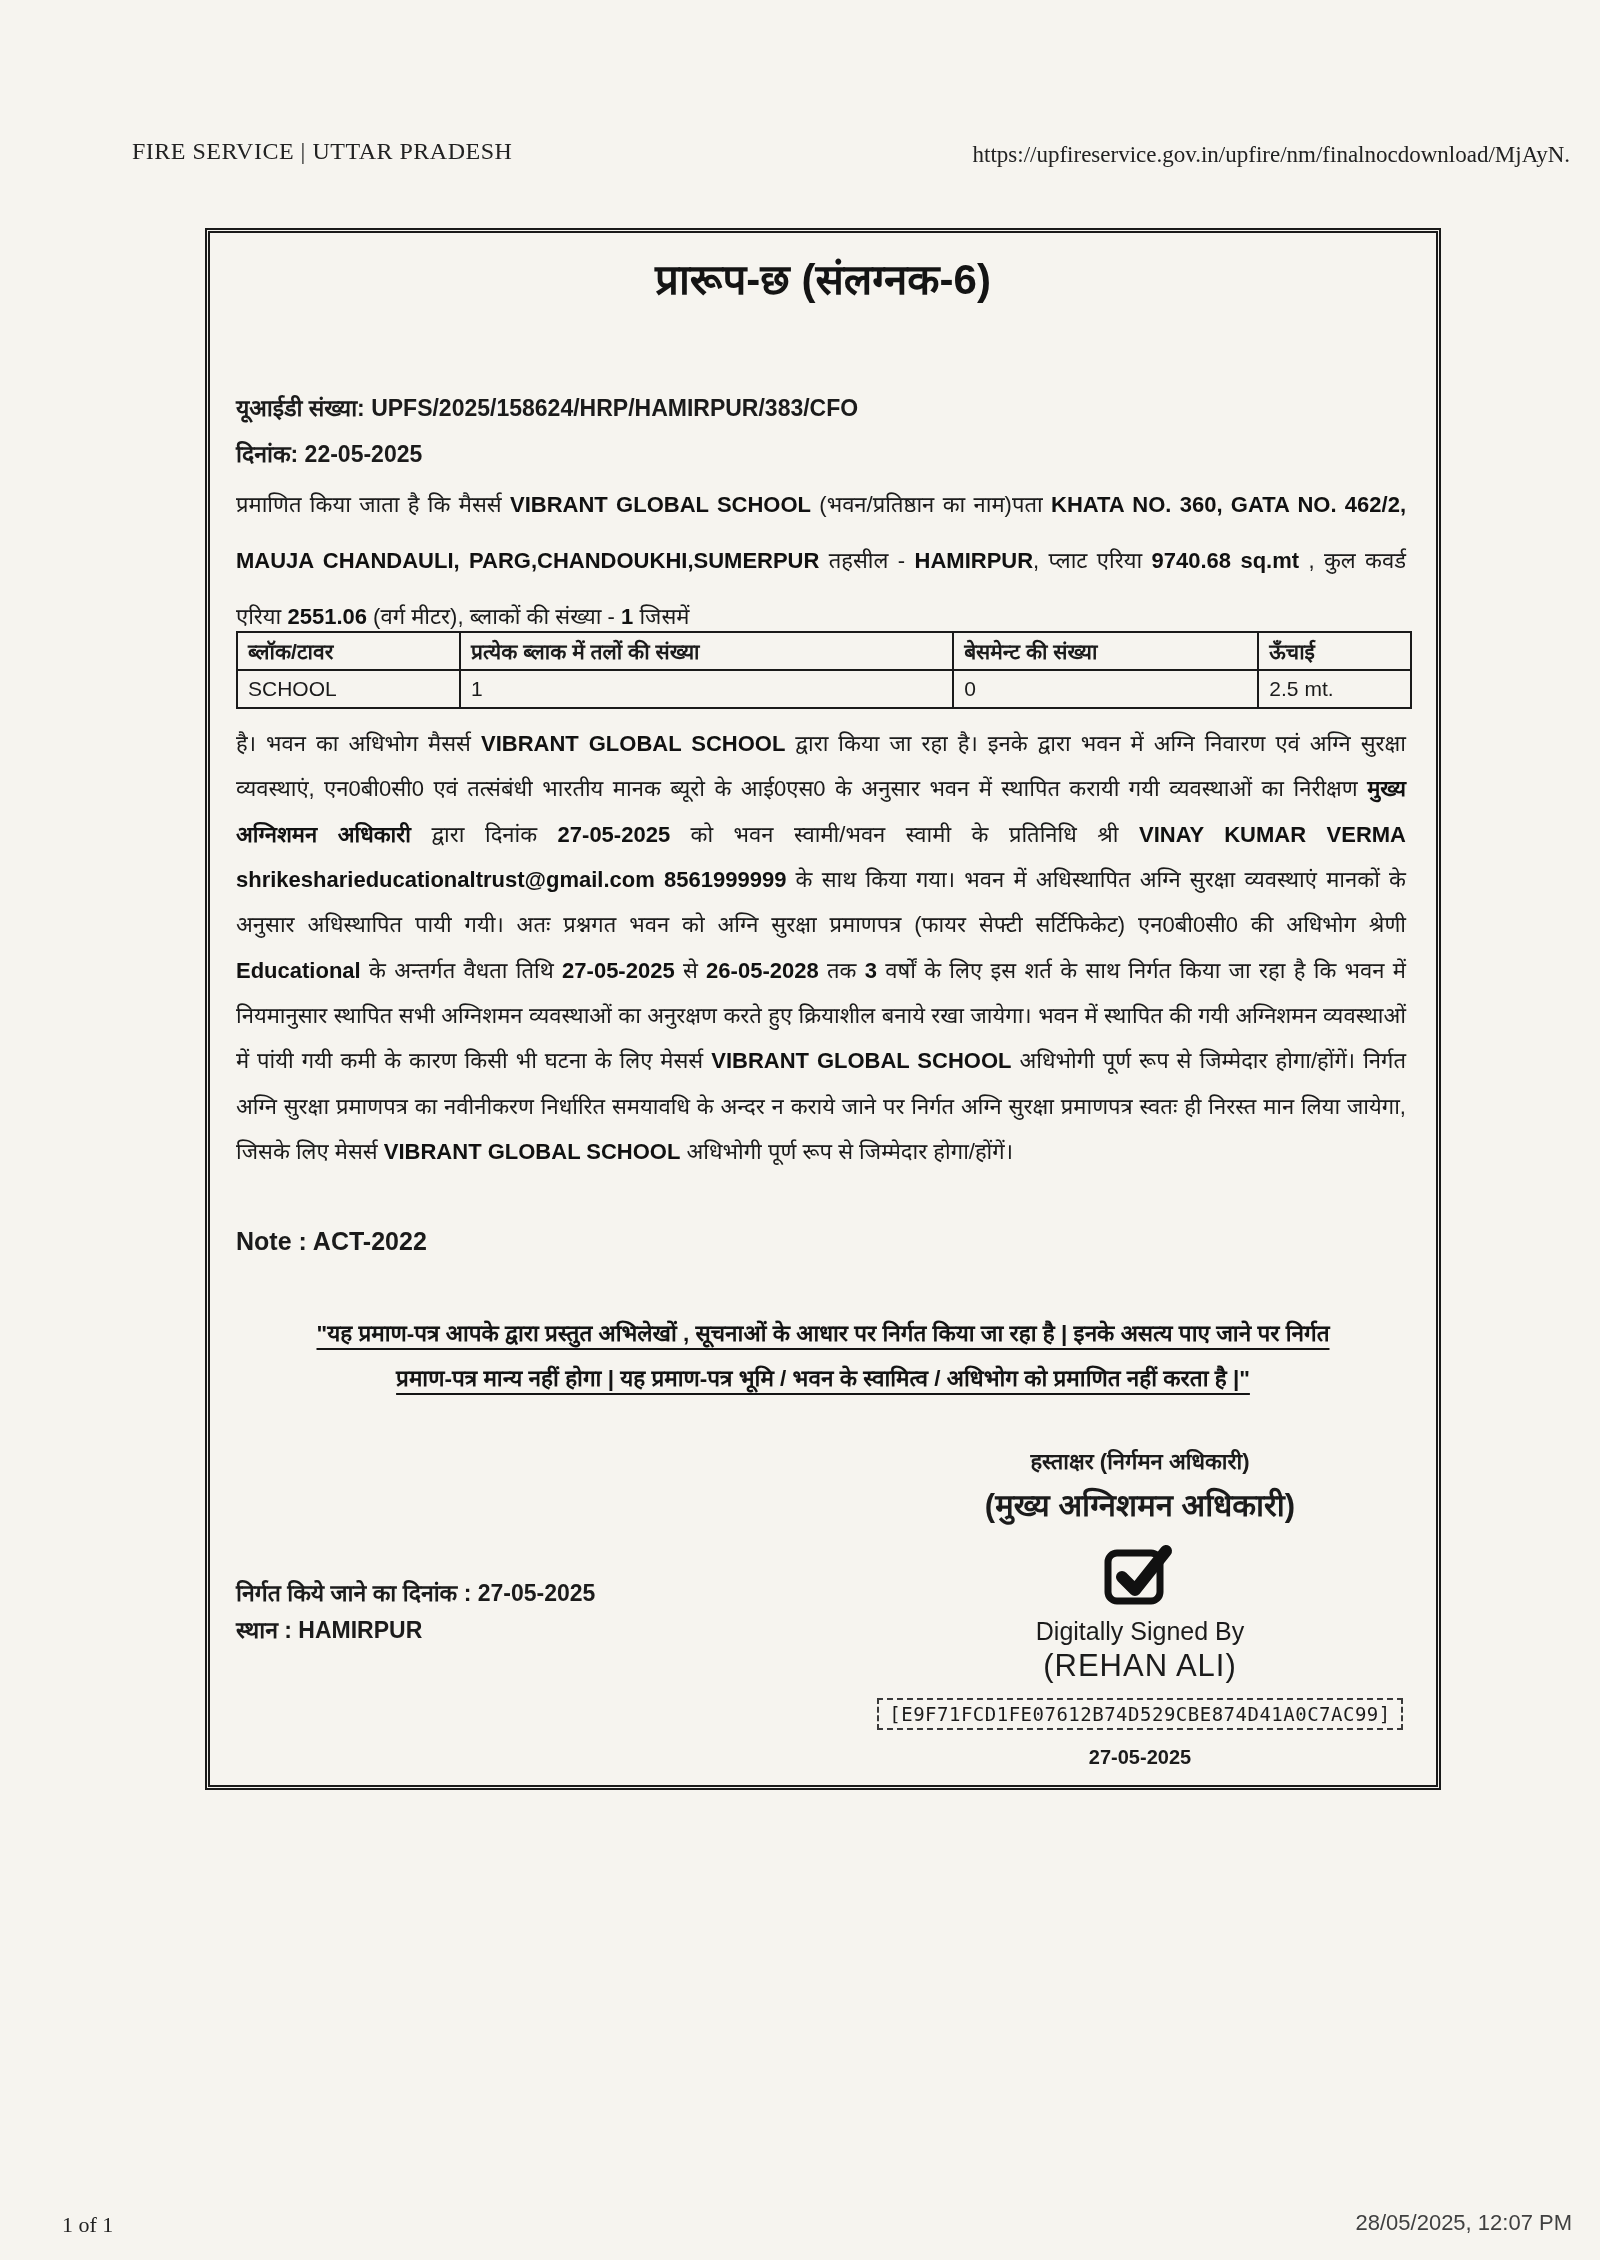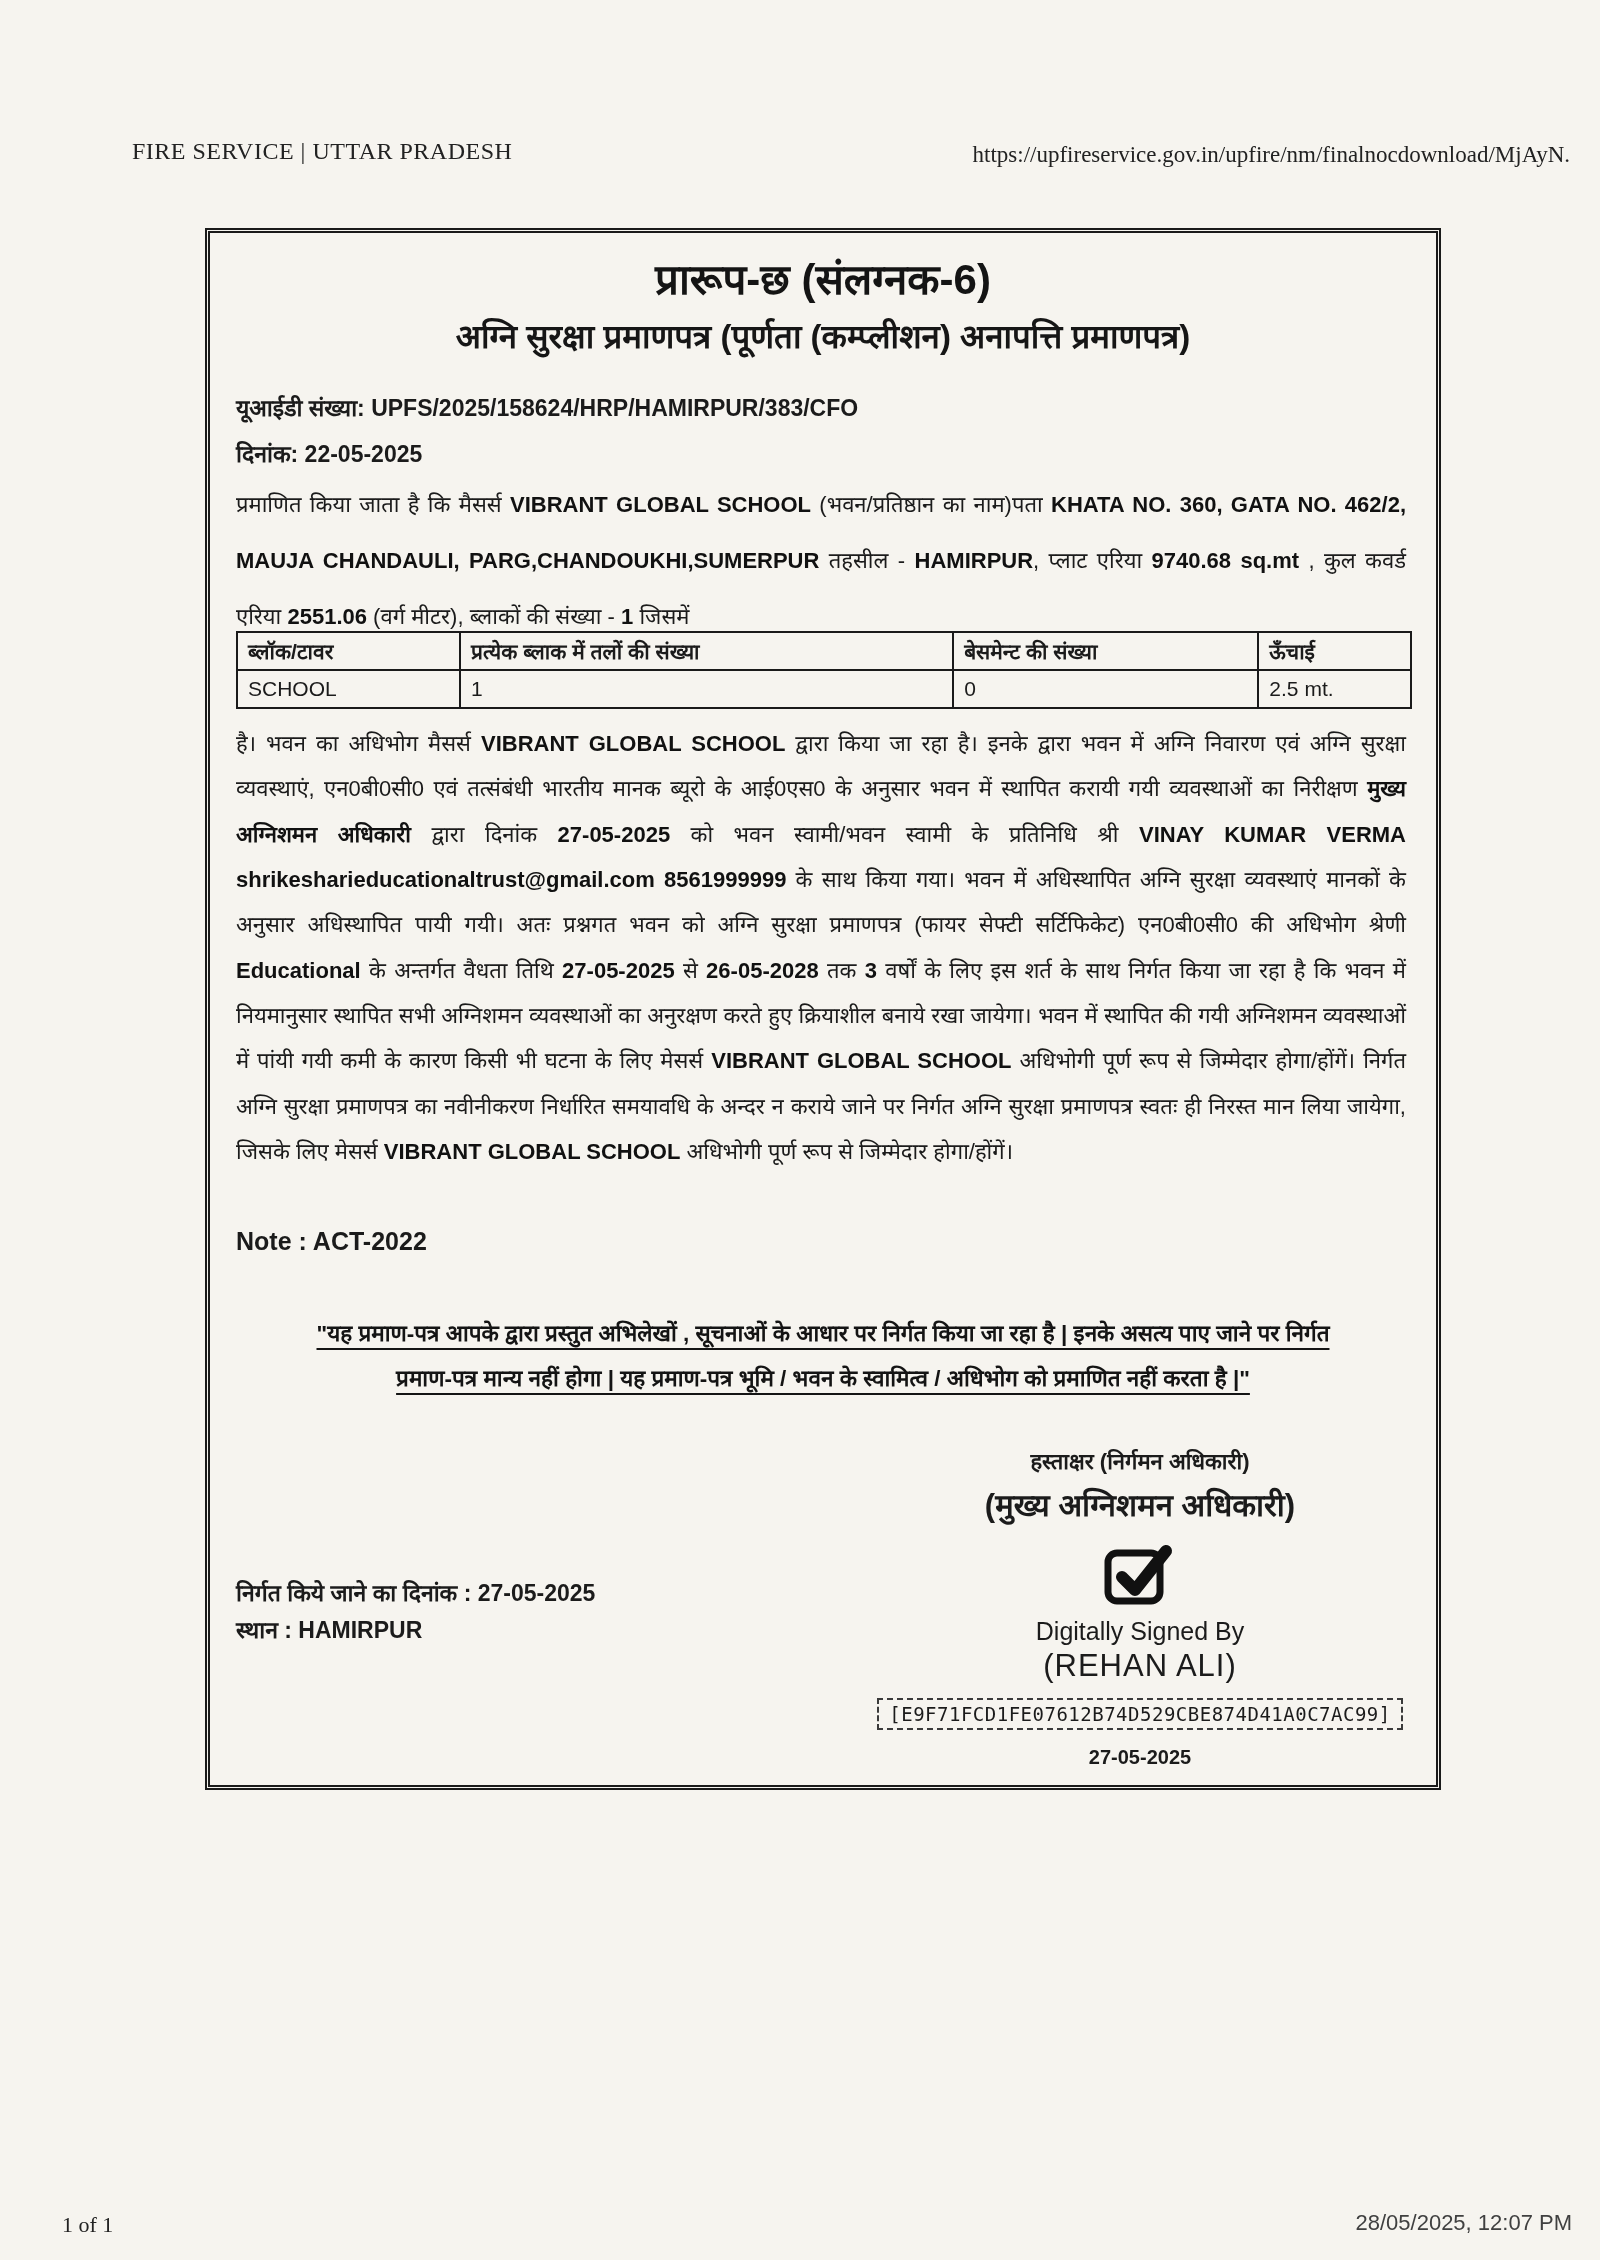--- a/index.html
+++ b/index.html
@@ -96,21 +96,20 @@
 </style>
 </head>
 <body>
 
 <div class="pg-header-left">FIRE SERVICE | UTTAR PRADESH</div>
 <div class="pg-header-right">https://upfireservice.gov.in/upfire/nm/finalnocdownload/MjAyN.</div>
 
 <div class="certificate">
 
   <div class="cert-title">प्रारूप-छ (संलग्नक-6)</div>
-  <div class="cert-subtitle">अग्नि सुरक्षा प्रमाणपत्र (पूर्णता (कम्प्लीशन) अनापत्ति प्रमाणपत्र)</div>
 
   <div class="uid-line">यूआईडी संख्या: UPFS/2025/158624/HRP/HAMIRPUR/383/CFO</div>
   <div class="date-line">दिनांक: 22-05-2025</div>
 
   <div class="intro-para"><span>प्रमाणित किया जाता है कि मैसर्स  </span><b>VIBRANT GLOBAL SCHOOL</b><span> (भवन/प्रतिष्ठान का नाम)पता </span><b>KHATA NO. 360, GATA NO. 462/2, MAUJA CHANDAULI, PARG,CHANDOUKHI,SUMERPUR</b><span> तहसील - </span><b>HAMIRPUR</b><span>, प्लाट एरिया </span><b>9740.68 sq.mt</b><span> , कुल कवर्ड एरिया </span><b>2551.06</b><span> (वर्ग मीटर), ब्लाकों की संख्या - </span><b>1</b><span> जिसमें</span></div>
 
   <table class="blocks-table">
     <colgroup>
       <col class="col-block">
         <col class="col-floors">

